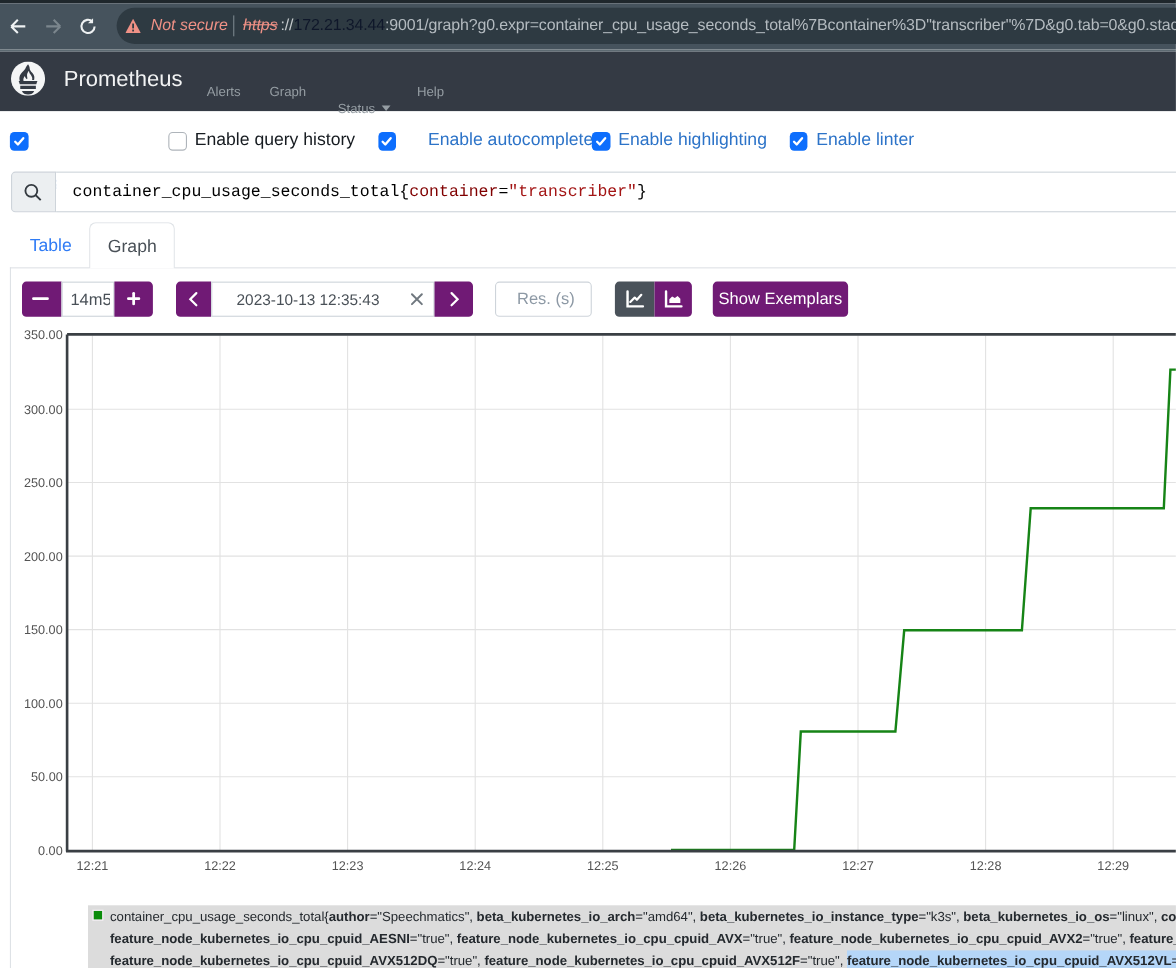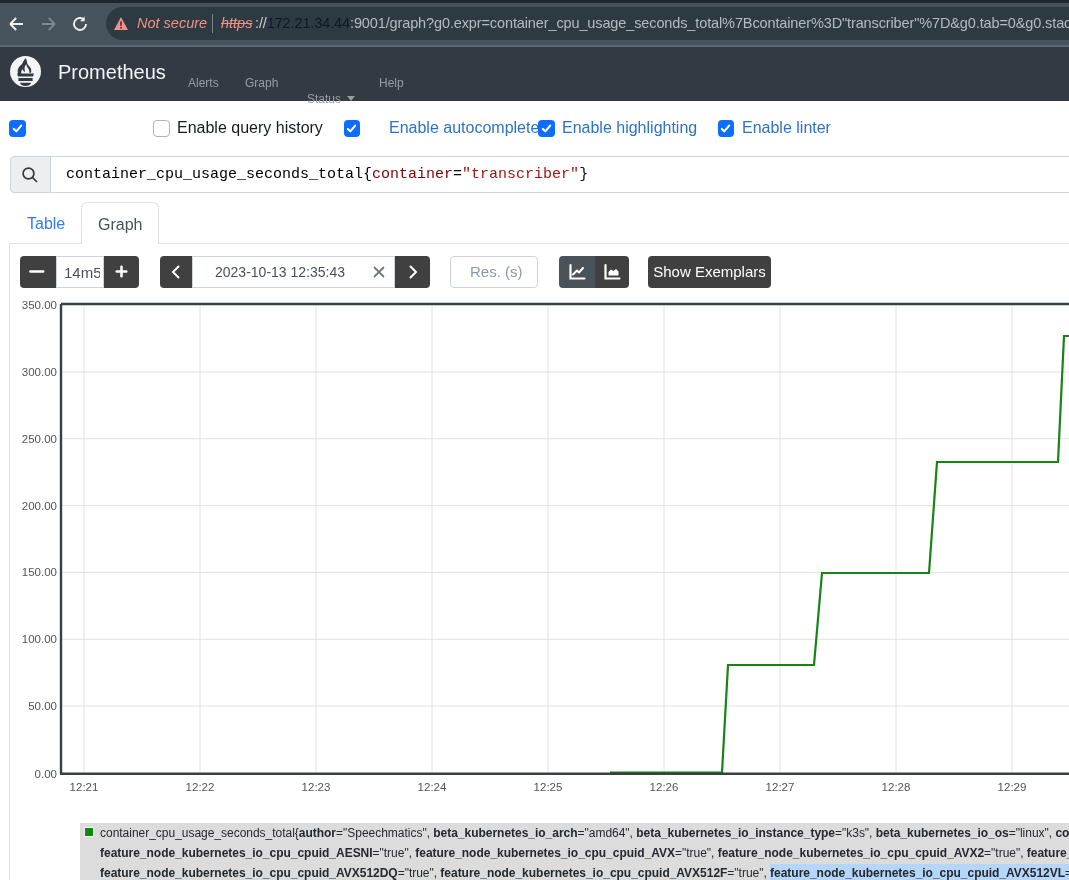--- a/index.html
+++ b/index.html
@@ -25,21 +25,21 @@
 #qaddon { position:absolute; left:0; top:0; width:41px; height:37px; background:#eceff1; border:1px solid #ced4da; border-radius:4px 0 0 4px; }
 #qinput { position:absolute; left:41px; top:0; width:1034px; height:37px; background:#fff; border:1px solid #ced4da; border-left:none; }
 #qtext { position:absolute; left:66px; top:166px; font-family:"Liberation Mono",monospace; font-size:15px; color:#000; white-space:pre; }
 
 #tabline { position:absolute; left:9px; top:243px; width:1060px; height:1px; background:#dee2e6; }
 #panelleft { position:absolute; left:9px; top:243px; width:1px; height:637px; background:#dee2e6; }
 #tabtable { position:absolute; left:27px; top:215px; font-size:16px; color:#2f7bf5; }
 #tabgraph { position:absolute; left:81px; top:202px; width:78px; height:42px; background:#fff; border:1px solid #dee2e6; border-bottom:none; border-radius:6px 6px 0 0; }
 #tabgraph span { position:absolute; left:16px; top:13px; font-size:16px; color:#495057; }
 
-.btn { position:absolute; top:256px; height:32px; background:#404040; color:#fff; }
+.btn { position:absolute; top:256px; height:32px; background:#701a75; color:#fff; }
 .winput { position:absolute; top:256px; height:32px; background:#fff; border:1px solid #ced4da; }
 
 #legend { position:absolute; left:80px; top:823px; width:989px; height:57px; background:#dcdcdc; }
 .lgline { position:absolute; left:100px; white-space:pre; font-size:12px; color:#24292e; letter-spacing:-0.02px; }
 .lgline b { font-weight:bold; }
 </style>
 </head>
 <body>
 <div id="topstrip"></div>
 <div id="toolbar"></div>

